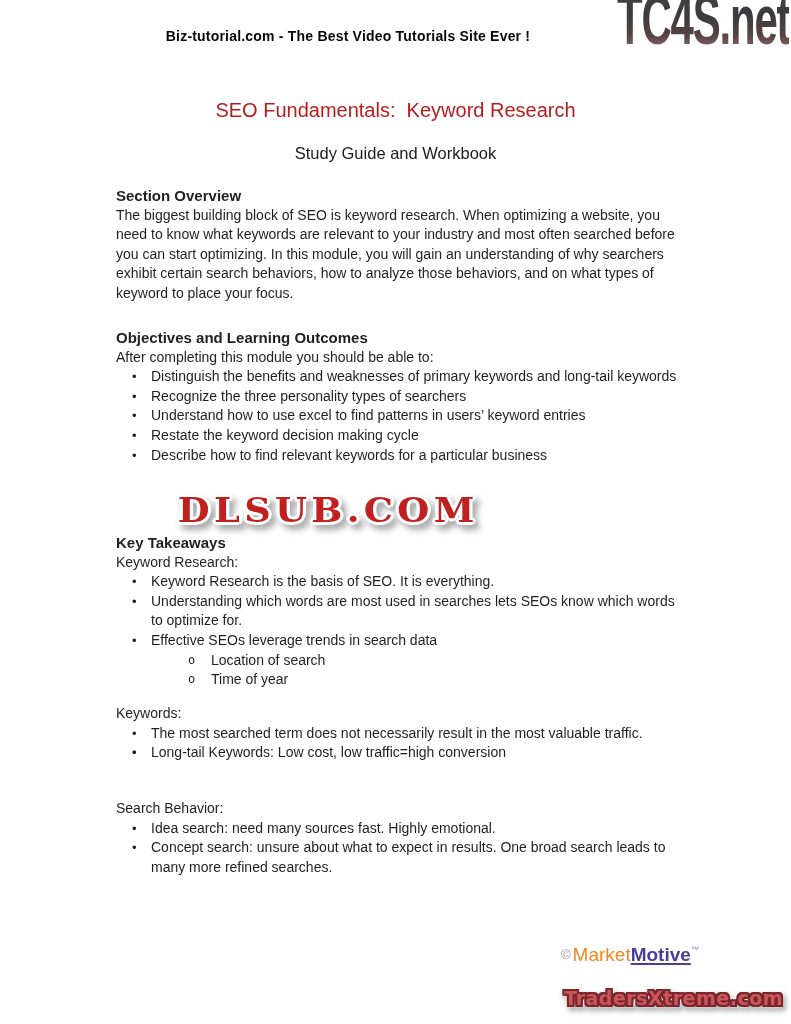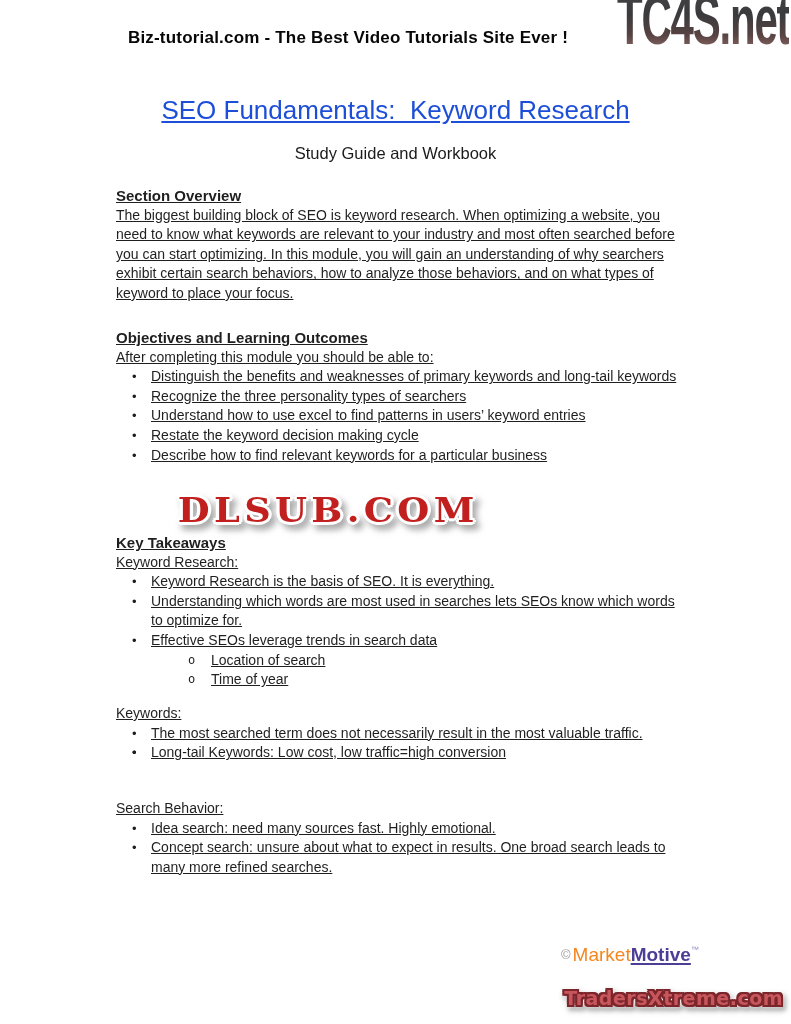--- a/index.html
+++ b/index.html
@@ -5,39 +5,39 @@
   html,body { margin:0; padding:0; background:#ffffff; }
   .page {
     position:relative; width:791px; height:1024px; background:#ffffff;
     overflow:hidden; font-family:"Liberation Sans","DejaVu Sans",sans-serif;
     color:#1f1f1f;
   }
 
   
   .banner {
     position:absolute; top:28px; left:0; right:95px; text-align:center;
-    font-size:17px; font-weight:bold; color:#070707; letter-spacing:.2px;
+    font-size:14px; font-weight:bold; color:#070707; letter-spacing:.2px;
     z-index:1; white-space:pre;
   }
   .tc4s {
     position:absolute; top:-15px; right:2px; z-index:2;
     font-size:70px; line-height:1; font-weight:bold; letter-spacing:-2px;
     transform:scaleX(.6); transform-origin:top right;
     background:linear-gradient(180deg,#47474a 0%,#3a3a3c 42%,#584343 72%,#9b7472 100%);
     -webkit-background-clip:text; background-clip:text; color:transparent;
     filter:blur(.4px);
   }
 
   
   .title-block { position:absolute; top:94px; left:0; width:791px; text-align:center; }
-  .doc-title { font-size:26px; line-height:32px; color:#1d4ed8; white-space:pre-wrap;text-decoration:underline; }
+  .doc-title { font-size:20px; line-height:32px; color:#b91c1c; white-space:pre-wrap; }
   .doc-subtitle { font-size:16.5px; line-height:22px; margin-top:16px; color:#1b1b1b; }
 
   
-  .block { position:absolute; left:116px; width:575px; font-size:14px; line-height:19.6px;text-decoration:underline; }
+  .block { position:absolute; left:116px; width:575px; font-size:14px; line-height:19.6px; }
   .h-bold { font-weight:bold; font-size:15px; line-height:19.6px; }
   .plain { font-size:14px; }
 
   ul.bullets { list-style:none; margin:0; padding:0; }
   ul.bullets > li { position:relative; padding-left:35px; padding-right:8px; }
   .b1 { position:absolute; left:16px; top:0; font-size:13px; }
   .b1::before { content:"\2022"; }
   ul.subbullets { list-style:none; margin:0; padding:0; }
   ul.subbullets > li { position:relative; padding-left:60px; }
   .b2 { position:absolute; left:37px; top:0; font-size:12px; font-family:"DejaVu Sans Mono",monospace; }

